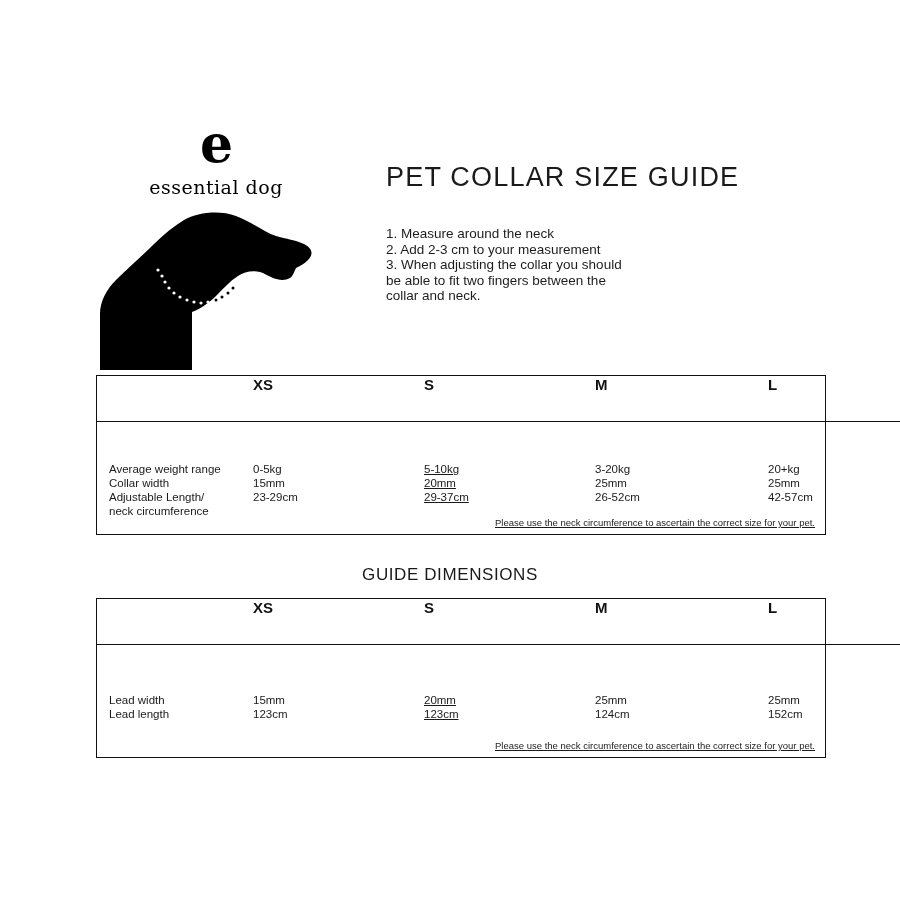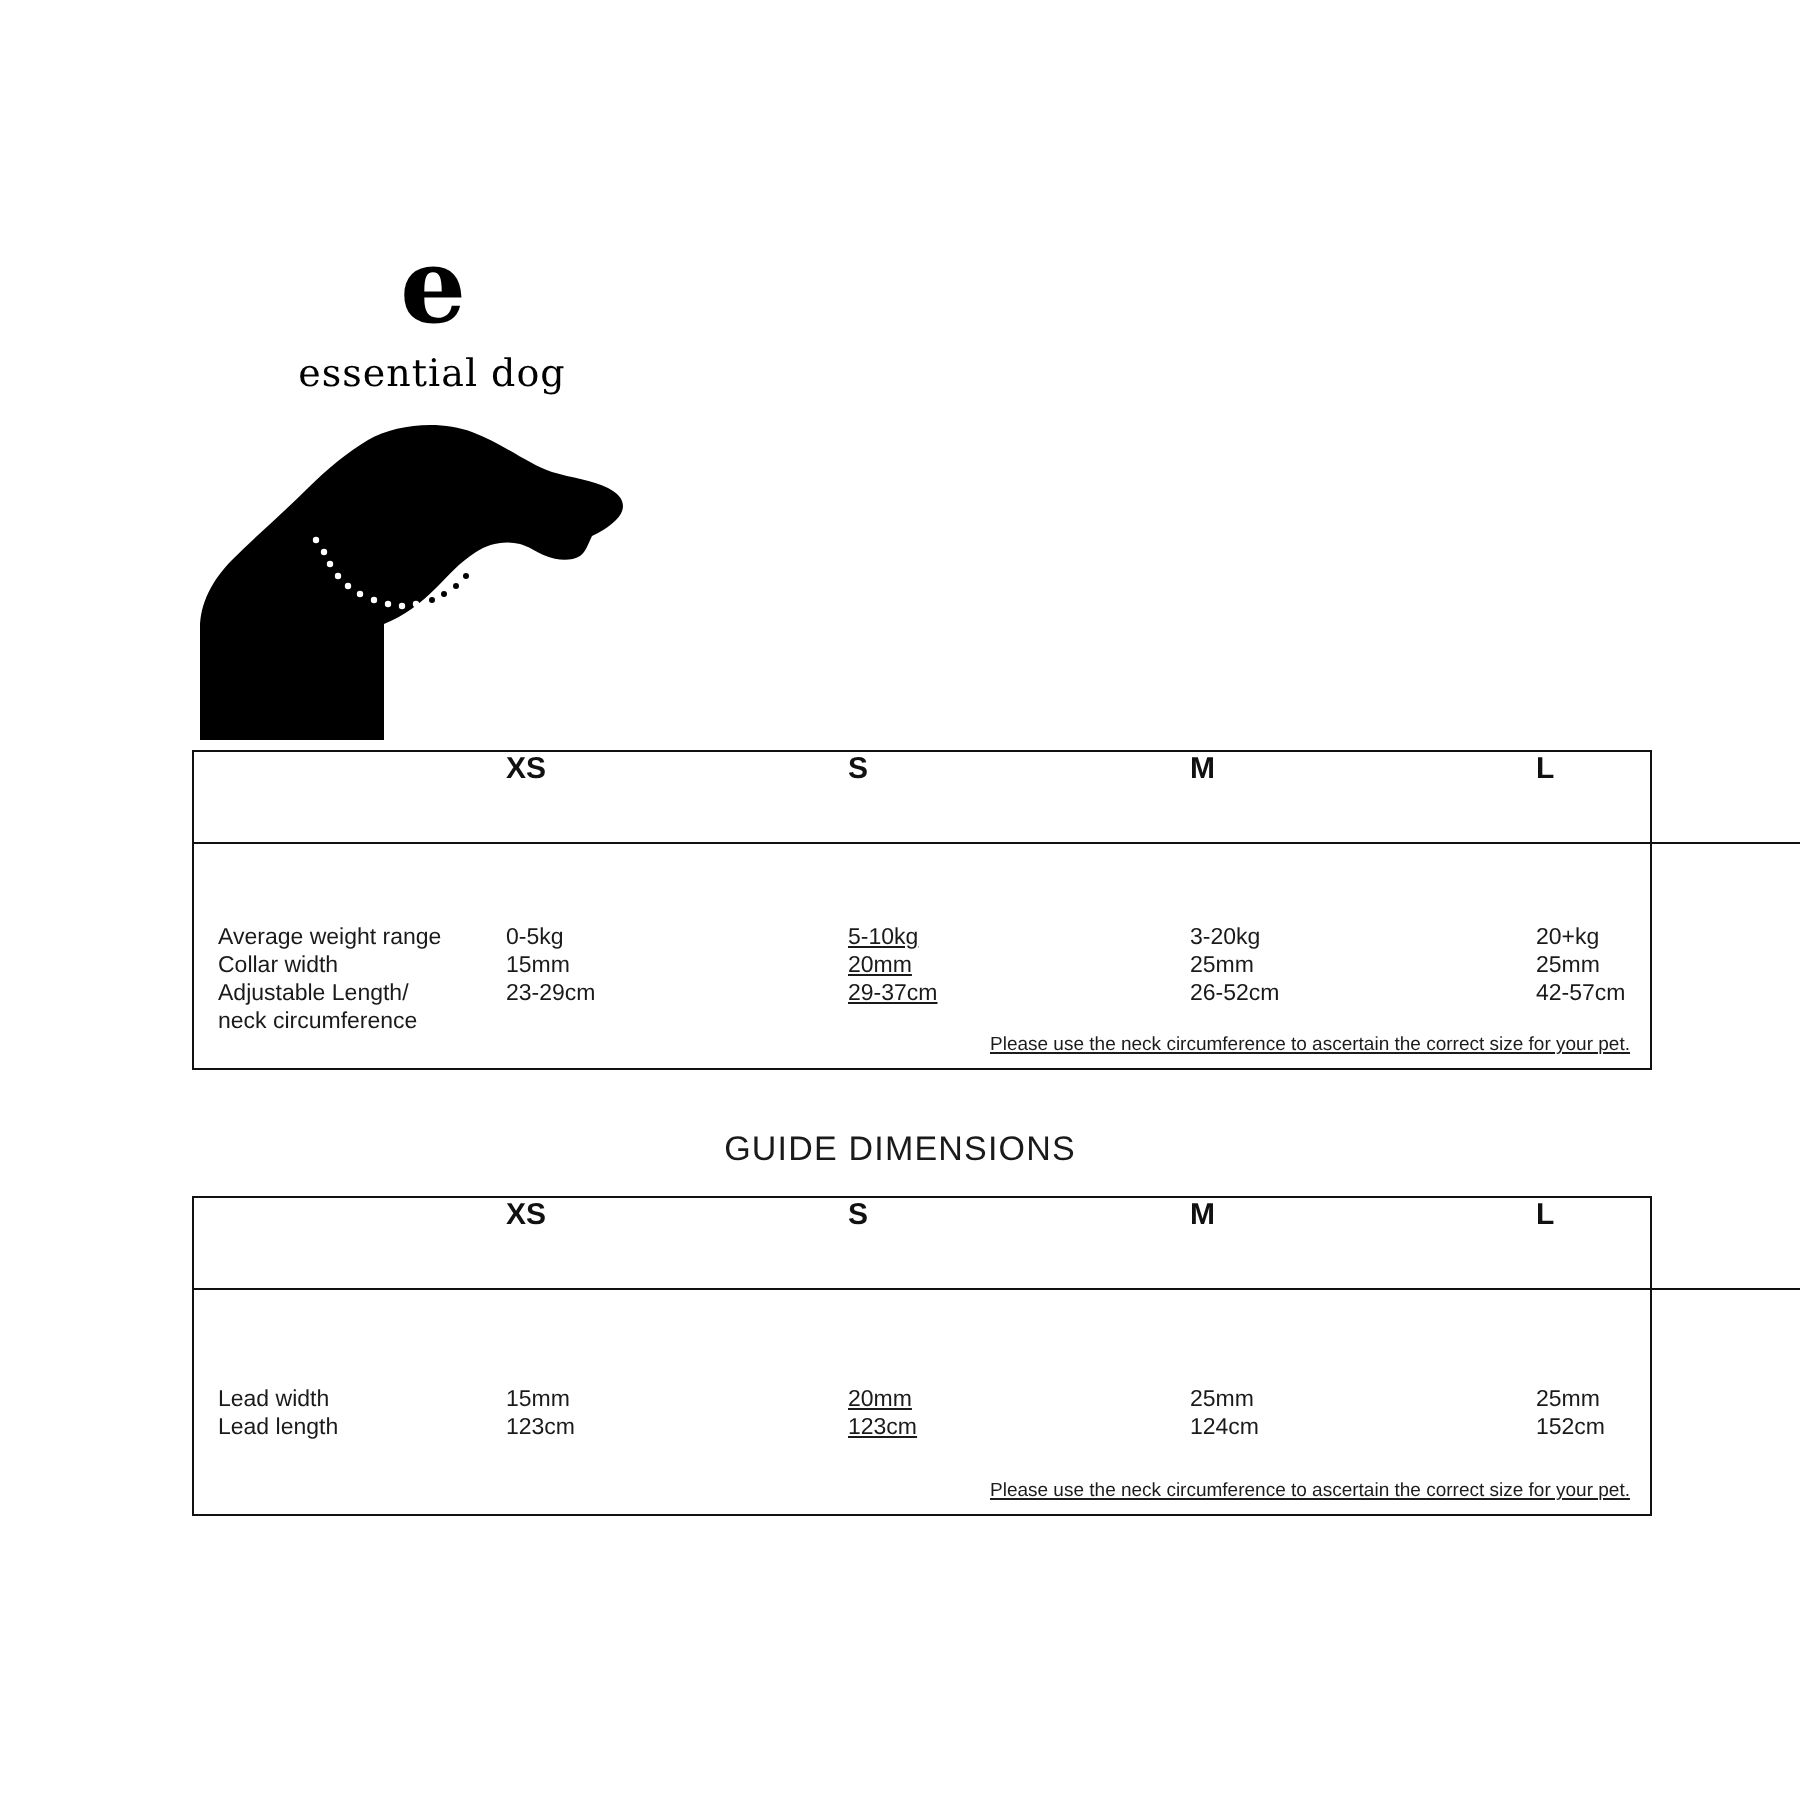--- a/index.html
+++ b/index.html
@@ -201,21 +201,29 @@
       </g>
       <g fill="#000000">
         <circle cx="76" cy="54" r="1.4"></circle>
           <circle cx="80" cy="48" r="1.4"></circle>
         <circle cx="85" cy="43" r="1.4"></circle>
           <circle cx="91" cy="39" r="1.4"></circle>
       </g>
     </svg>
   </div>
 
-
+  <div class="main-title">PET  COLLAR SIZE GUIDE</div>
+
+  <div class="instructions">
+    <div>1. Measure around the neck</div>
+    <div>2. Add 2-3 cm to your measurement</div>
+    <div>3. When adjusting the collar you should
+be able to fit two fingers between the
+collar and neck.</div>
+  </div>
 
   <div class="table-box" id="collar-table-box">
     <table class="sizes">
       <tbody>
           <tr class="hdr-row">
         <th class="lbl col-label"></th>
         <th class="col-size">XS</th>
         <th class="col-size">S</th>
         <th class="col-size">M</th>
         <th class="col-size">L</th>

